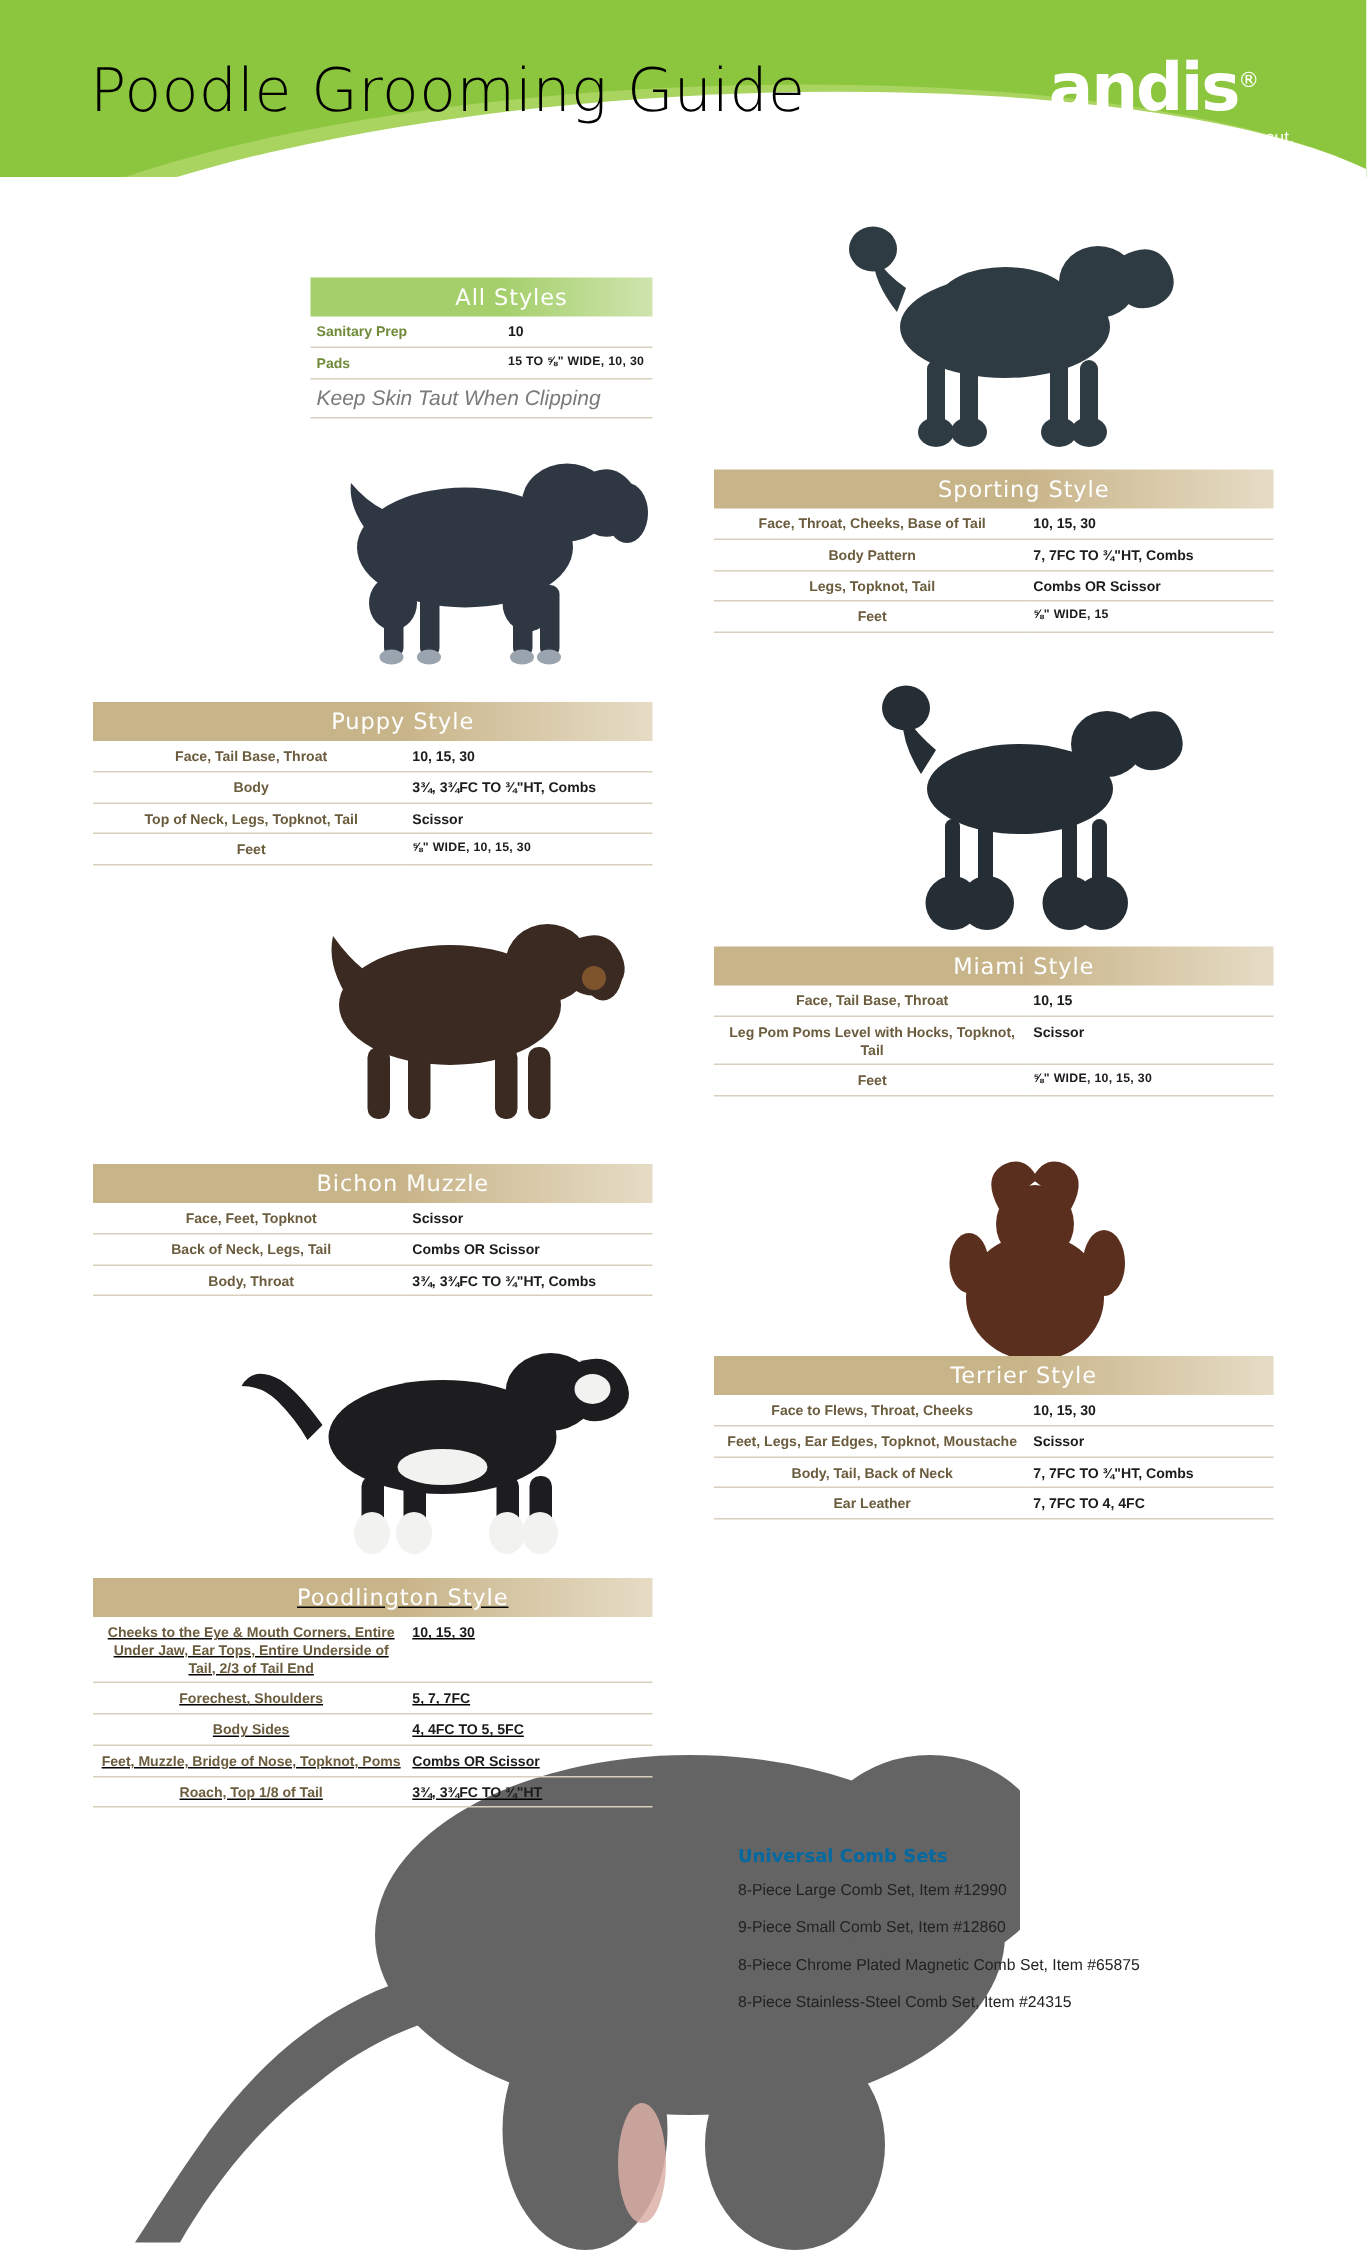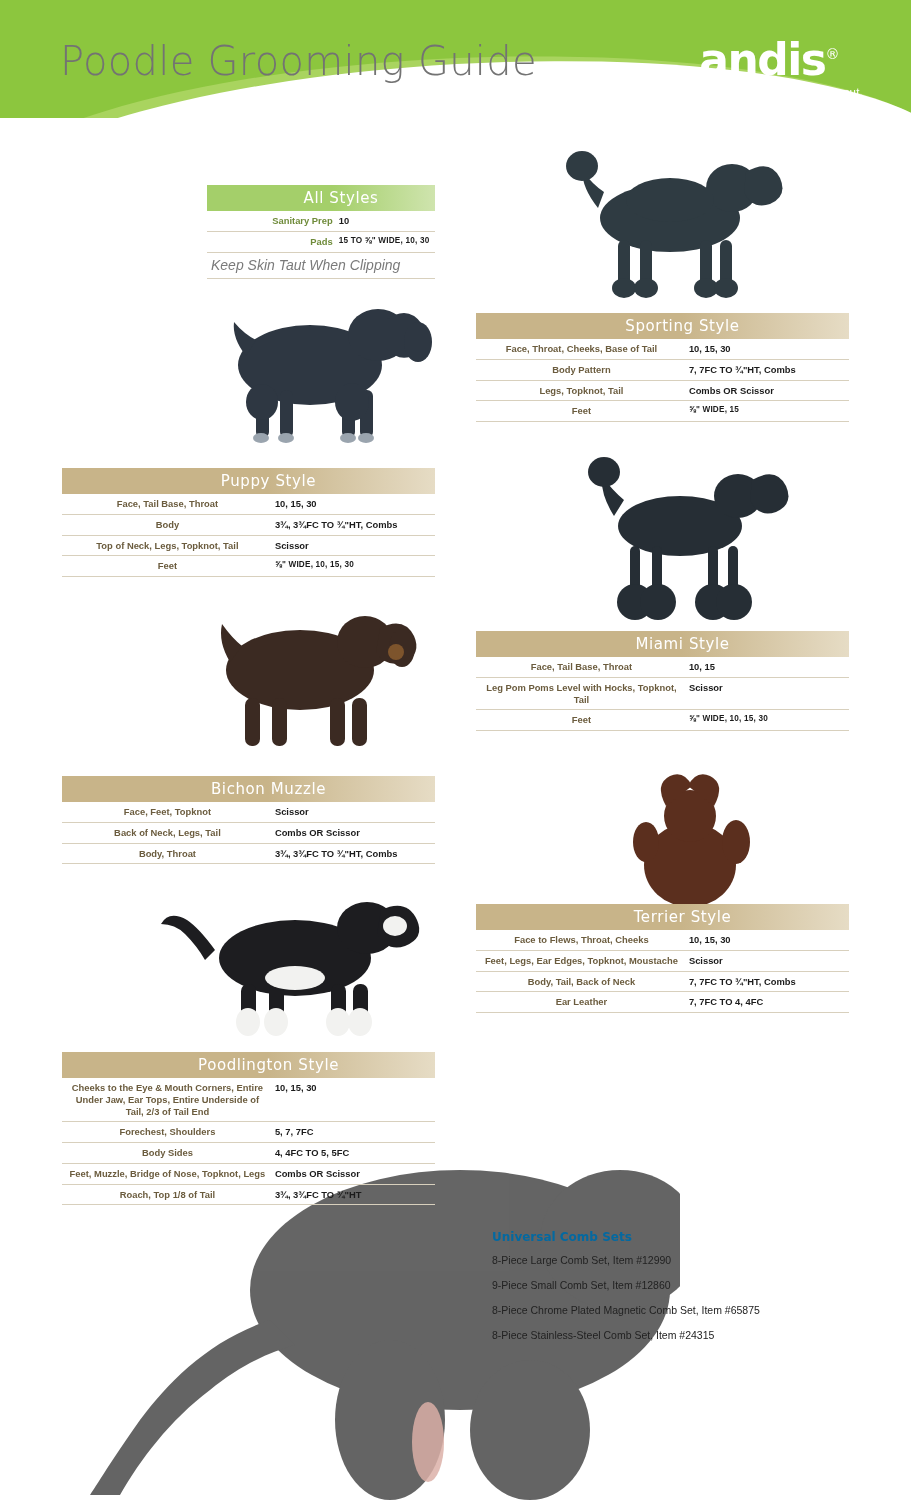--- a/index.html
+++ b/index.html
@@ -35,21 +35,21 @@
     width: 1000px; height: 130px;
     background: #a9d45f;
     border-radius: 50% 50% 0 0 / 100% 100% 0 0;
     transform: rotate(-2.4deg);
   }
   .page-title {
     position: absolute;
     left: 60px; top: 38px;
     font-size: 40px;
     font-weight: 300;
-    color: #737373;
+    color: #000000;
     letter-spacing: 0.3px;
     font-family: "DejaVu Sans", sans-serif;
     z-index: 5;
   }
   .brand {
     position: absolute;
     right: 48px; top: 34px;
     z-index: 6;
     text-align: right;
   }
@@ -96,21 +96,21 @@
     border-collapse: collapse;
     font-size: 9.4px;
   }
   table.spec td {
     padding: 4px 2px 4px 4px;
     vertical-align: top;
     line-height: 1.25;
   }
   table.spec tr { border-bottom: 1px solid #d8d0bd; }
   .lbl { color: #6b5c3e; font-weight: bold; width: 56%; text-align: center; }
-  .lbl-green { color: #6f8b3a; font-weight: bold; width: 56%; text-align: right; }
+  .lbl-green { color: #6f8b3a; font-weight: bold; width: 56%; }
   .val { color: #1b1b1b; font-weight: bold; }
   .note { color: #7a7a7a; font-style: italic; font-weight: normal; font-size: 14px; }
   .sc { font-size: 8.2px; text-transform: uppercase; font-weight: bold; letter-spacing: .2px;}
 
   
   .dogimg {
     position: absolute;
     background-repeat: no-repeat;
     background-position: center;
     background-size: contain;
@@ -286,38 +286,38 @@
   <g fill="#f2f2f0">
     <ellipse cx="103" cy="142" rx="12" ry="14"></ellipse>
     <ellipse cx="131" cy="142" rx="12" ry="14"></ellipse>
     <ellipse cx="193" cy="142" rx="12" ry="14"></ellipse>
     <ellipse cx="215" cy="142" rx="12" ry="14"></ellipse>
     <ellipse cx="250" cy="46" rx="12" ry="10"></ellipse>
     <ellipse cx="150" cy="98" rx="30" ry="12"></ellipse>
   </g>
 </svg>
 
-<div class="style-block" style="left:62px; top:1052px; width:373px;">
+<div class="style-block" style="left:62px; top:1052px; width:373px;text-decoration:underline;">
   <div class="style-head head-tan">Poodlington Style</div>
   <table class="spec">
     <tbody>
         <tr>
           <td class="lbl">Cheeks to the Eye &amp; Mouth Corners, Entire Under Jaw, Ear Tops, Entire Underside of Tail, 2/3 of Tail End</td>
           <td class="val">10, 15, 30</td>
         </tr>
     <tr>
           <td class="lbl">Forechest, Shoulders</td>
           <td class="val">5, 7, 7FC</td>
         </tr>
     <tr>
           <td class="lbl">Body Sides</td>
           <td class="val">4, 4FC TO 5, 5FC</td>
         </tr>
     <tr>
-          <td class="lbl">Feet, Muzzle, Bridge of Nose, Topknot, Legs</td>
+          <td class="lbl">Feet, Muzzle, Bridge of Nose, Topknot, Poms</td>
           <td class="val">Combs OR Scissor</td>
         </tr>
     <tr>
           <td class="lbl">Roach, Top 1/8 of Tail</td>
           <td class="val">3¾, 3¾FC TO ¾"HT</td>
         </tr>
   </tbody>
     </table>
 </div>
 

